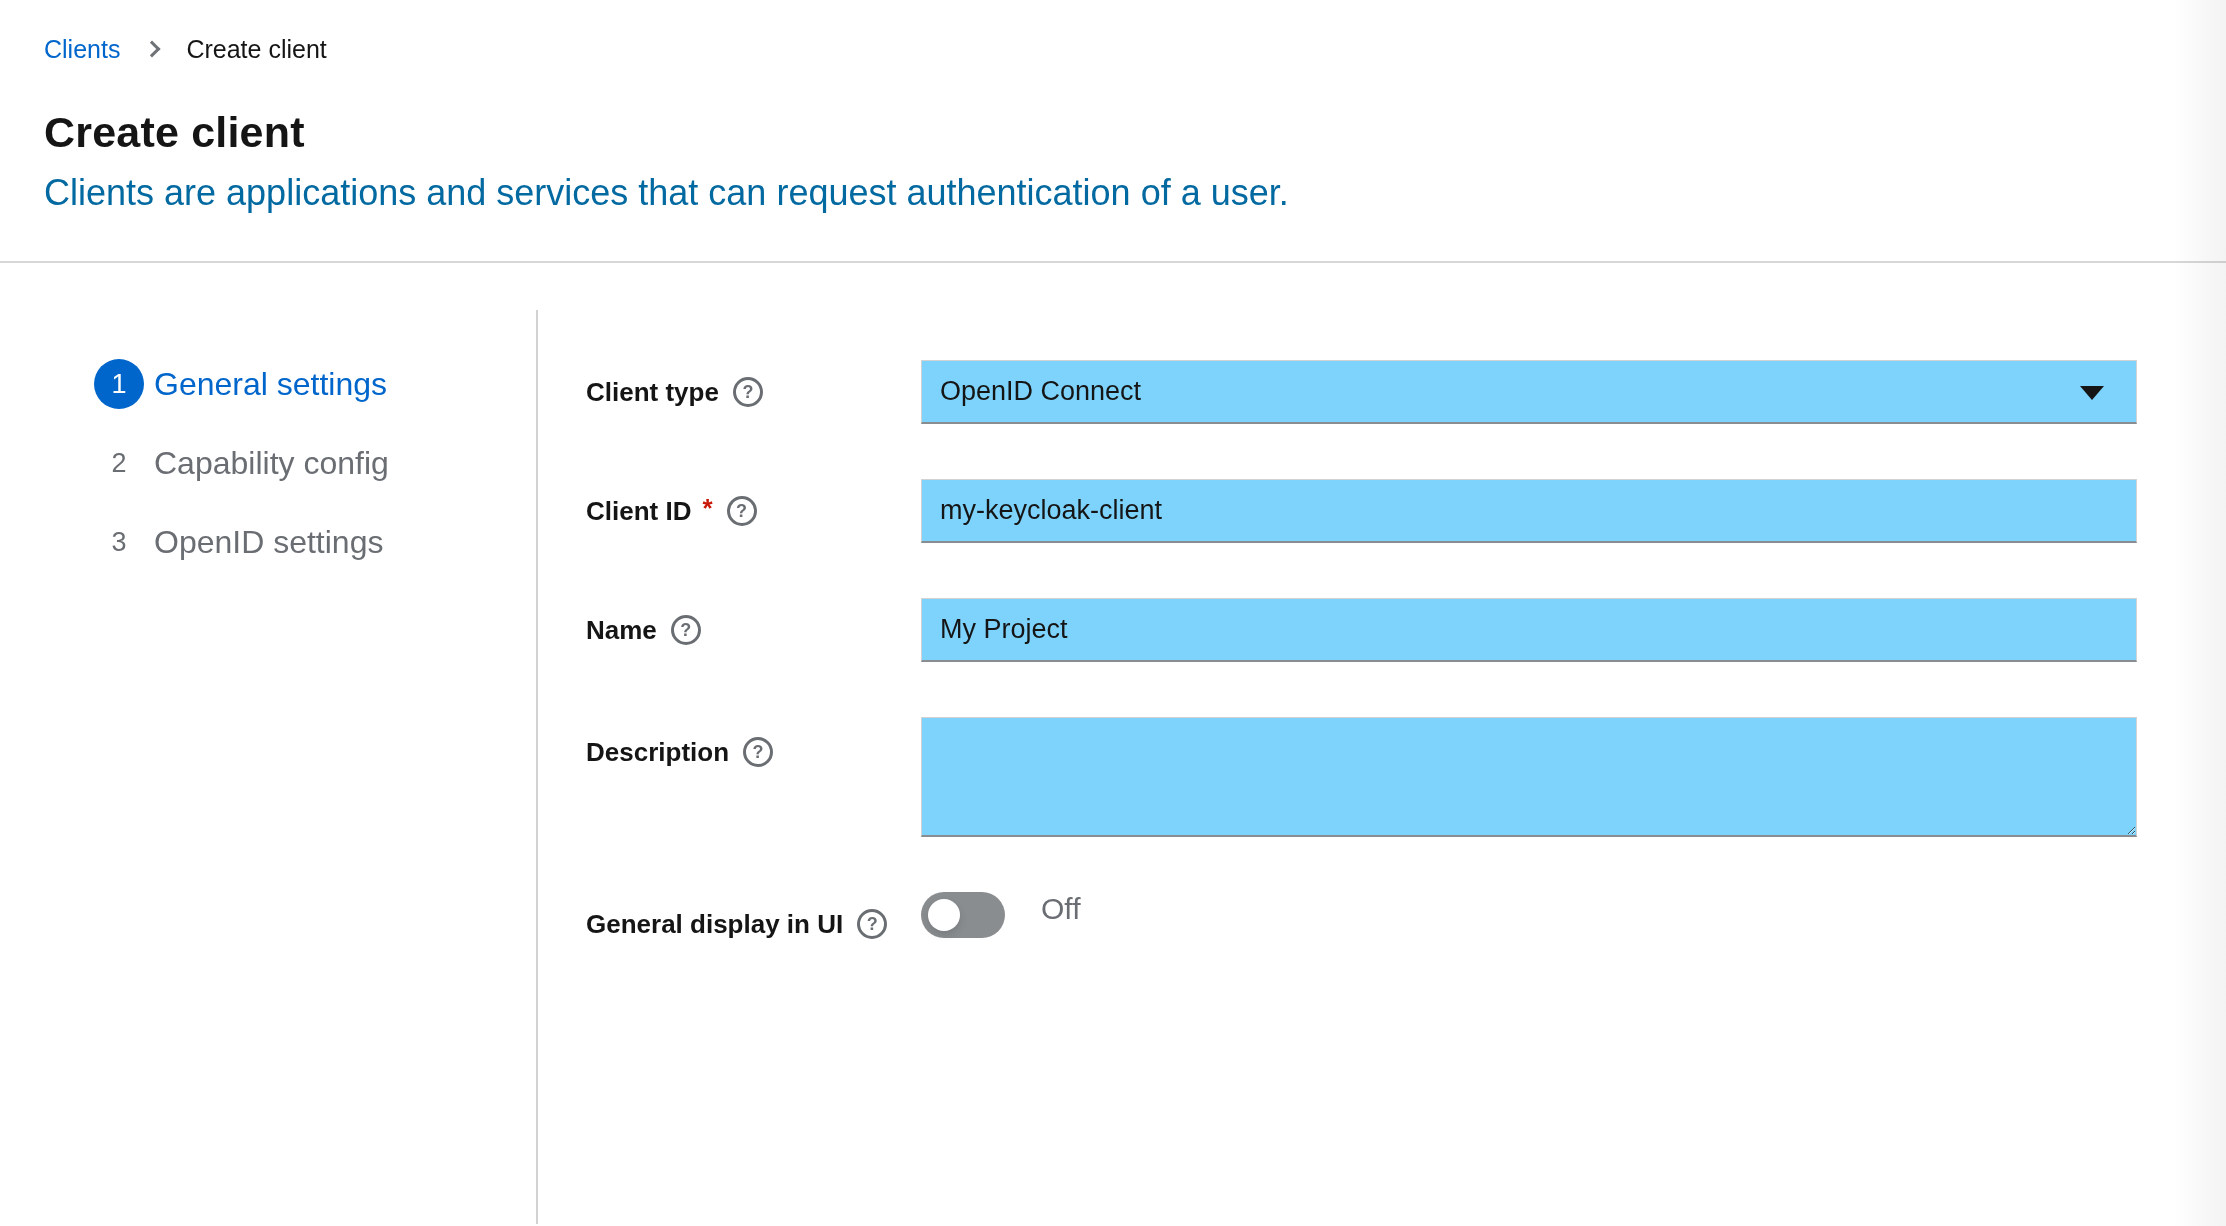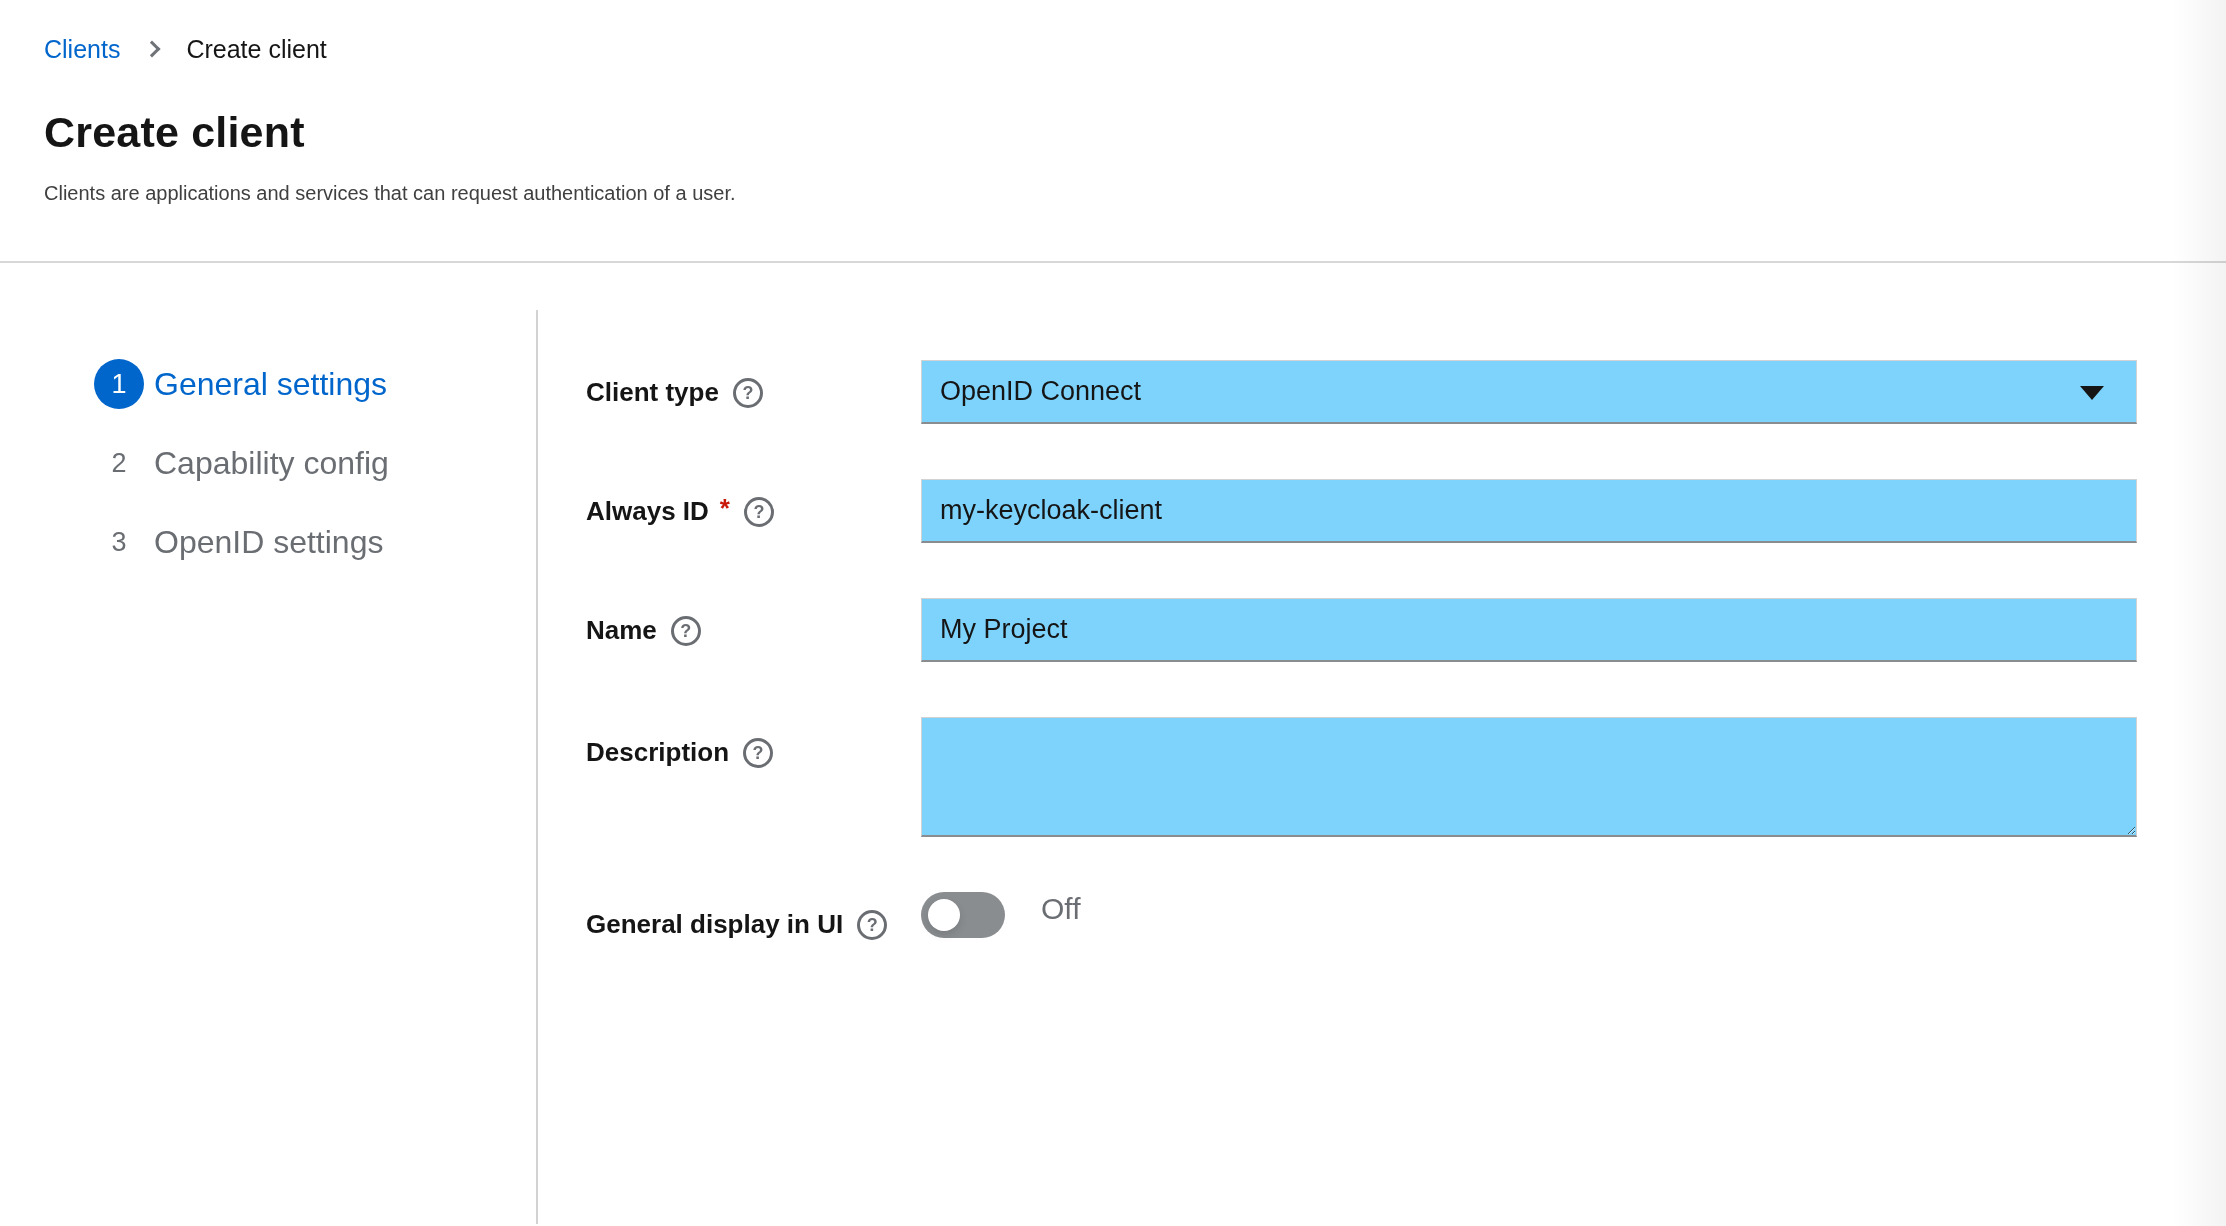--- a/index.html
+++ b/index.html
@@ -38,21 +38,21 @@
     flex: none;
   }
   .breadcrumb-current { color: #151515; }
   .page-title {
     margin-top: 40px;
     font-size: 43px; font-weight: 700; line-height: 52px;
     color: #151515; letter-spacing: 0.2px;
   }
   .page-subtitle {
     margin-top: 16px;
-    font-size: 20px; line-height: 38px; color: #404040;
+    font-size: 36px; line-height: 38px; color: #0369a1;
   }
 
   
   .content { display: flex; height: 961px; }
 
   .wizard-col { width: 536px; flex: none; padding: 96px 0 0 94px; }
   .wizard-step {
     display: flex; align-items: center;
     height: 50px; margin-bottom: 29px; cursor: pointer;
   }
@@ -70,21 +70,21 @@
 
   .form-col { flex: 1; padding: 97px 89px 0 48px; }
 
   .form-row {
     display: grid; grid-template-columns: 335px 1fr;
     align-items: center; margin-bottom: 55px;
   }
   .form-row.top { align-items: start; }
   .form-row.top .field-label { padding-top: 20px; }
 
-  .field-label { display: flex; align-items: flex-end; }
+  .field-label { display: flex; align-items: flex-start; }
   .label-text { font-size: 26px; font-weight: 700; color: #151515; }
   .required { color: #c9190b; font-size: 26px; font-weight: 700; margin-left: 11px; position: relative; top: -3px; }
   .help-icon {
     width: 30px; height: 30px; flex: none;
     border: 3px solid #6a6e73; border-radius: 50%;
     color: #6a6e73; font-size: 18px; font-weight: 700;
     display: inline-flex; align-items: center; justify-content: center;
     margin-left: 14px; cursor: pointer; line-height: 1;
   }
 
@@ -172,21 +172,21 @@
         <span class="help-icon">?</span>
       </div>
       <div class="pf-control select-control">
         <span class="select-value">OpenID Connect</span>
         <span class="caret-down"></span>
       </div>
     </div>
 
     <div class="form-row">
       <div class="field-label">
-        <span class="label-text">Always ID</span>
+        <span class="label-text">Client ID</span>
         <span class="required">*</span>
         <span class="help-icon">?</span>
       </div>
       <input type="text" class="pf-control" value="my-keycloak-client" style="">
     </div>
 
     <div class="form-row">
       <div class="field-label">
         <span class="label-text">Name</span>
         <span class="help-icon">?</span>

